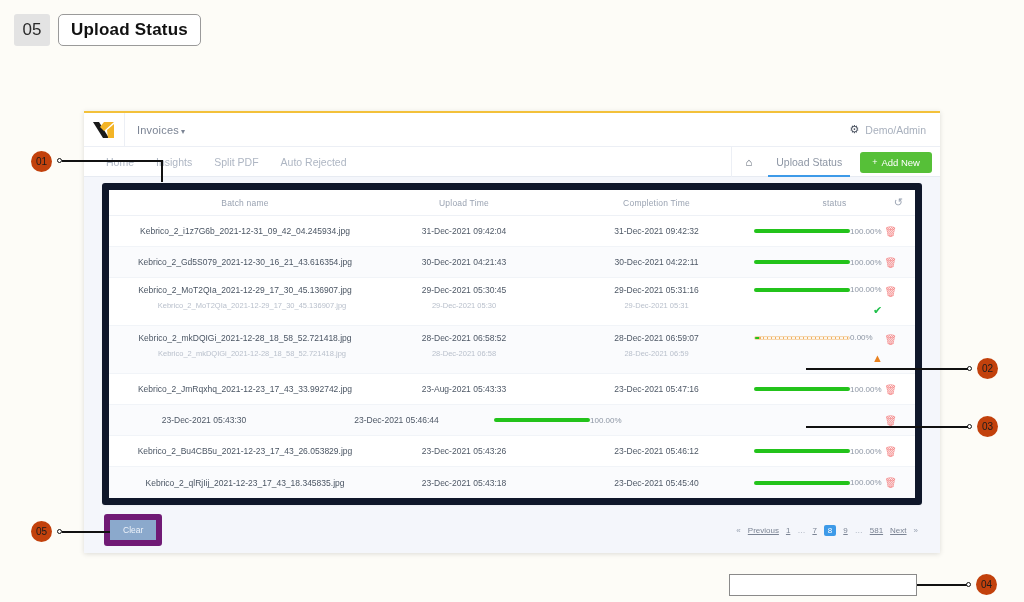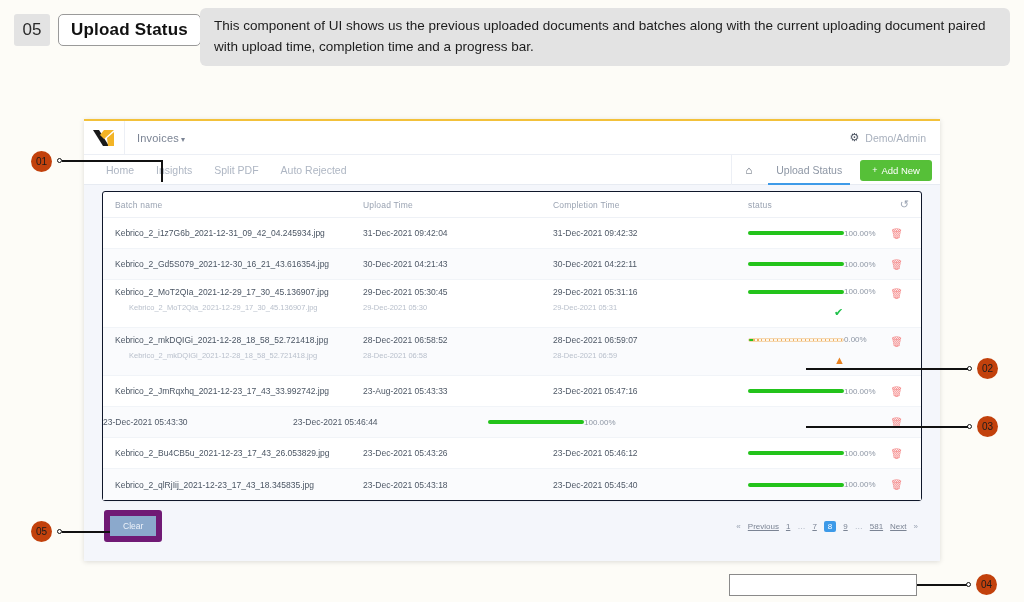--- a/index.html
+++ b/index.html
@@ -3,21 +3,21 @@
 <meta charset="utf-8">
 <title>Upload Status</title>
 <style>
   * { box-sizing: border-box; margin: 0; padding: 0; }
   html, body {
     width: 1024px; height: 602px;
     background: #fdfcf7;
     font-family: "Liberation Sans", sans-serif;
     overflow: hidden;
   }
-  #root { position: relative; width: 1024px; height: 602px; }
+  #root { position: relative; width: 1024px; height: 602px; text-align: center; }
 
   
   .ann-header { position: absolute; left: 14px; top: 8px; width: 996px; height: 55px; }
   .ann-num-box {
     position: absolute; left: 0; top: 6px;
     width: 36px; height: 32px;
     background: #e3e3e3; border-radius: 3px;
     display: flex; align-items: center; justify-content: center;
     font-size: 17px; color: #2a2a2a; font-weight: 400;
   }
@@ -30,21 +30,21 @@
   }
   .ann-desc-box {
     position: absolute; left: 186px; top: 0;
     width: 810px; min-height: 55px; padding: 8px 14px;
     background: #e3e3e3; border-radius: 6px;
     font-size: 13.5px; line-height: 1.55; color: #1c1c1c;
   }
 
   
   .app-window {
-    position: absolute; left: 84px; top: 119px;
+    position: absolute; left: 84px; top: 111px;
     width: 856px; height: 442px;
     background: #f4f6fb;
     box-shadow: 0 1px 5px rgba(0,0,0,.13);
   }
   .app-topline { height: 2px; background: #f3c13a; }
 
   .app-brandbar {
     height: 34px; background: #fff;
     display: flex; align-items: center;
     border-bottom: 1px solid #eceff5;
@@ -89,21 +89,21 @@
   .btn-addnew {
     margin-left: 8px; background: #56c038; color: #fff;
     font-size: 9.5px; border-radius: 3px; padding: 5px 12px;
     display: flex; align-items: center; gap: 4px; cursor: pointer;
   }
   .btn-addnew .plus { font-size: 9px; }
 
   
   .table-wrap { padding: 6px 18px 0 18px; }
   .table-card {
-    background: #fff; border: 1px solid #0f172a; border-radius: 3px;
+    background: #fff; border: 7px solid #0f172a; border-radius: 3px;
     box-shadow: 0 1px 2px rgba(0,0,0,.04);
   }
   .thead {
     display: flex; align-items: center; height: 26px;
     border-bottom: 1px solid #eef1f6; position: relative;
   }
   .th { font-size: 8.5px; color: #9aa3b2; letter-spacing: .2px; }
   .c-name { width: 260px; padding-left: 12px; }
   .c-upload { width: 190px; }
   .c-complete { width: 195px; }
@@ -175,21 +175,20 @@
   }
 </style>
 </head>
 <body>
 
 <div id="root">
 
   <div class="ann-header">
     <div class="ann-num-box">05</div>
     <div class="ann-title-box">Upload Status</div>
-    <div class="ann-desc-box">This component of UI shows us the previous uploaded documents and batches along with the current uploading document paired with upload time, completion time and a progress bar.</div>
   </div>
 
   <div class="app-window">
     <div class="app-topline"></div>
 
     <div class="app-brandbar">
       <div class="logo">
         <svg width="24" height="20" viewBox="0 0 24 20">
           <polygon points="1,2 7,2 17,18 11,18" fill="#1a1a1a"></polygon>
           <polygon points="12,2 22,2 12,11 8,7" fill="#f3b426"></polygon>

